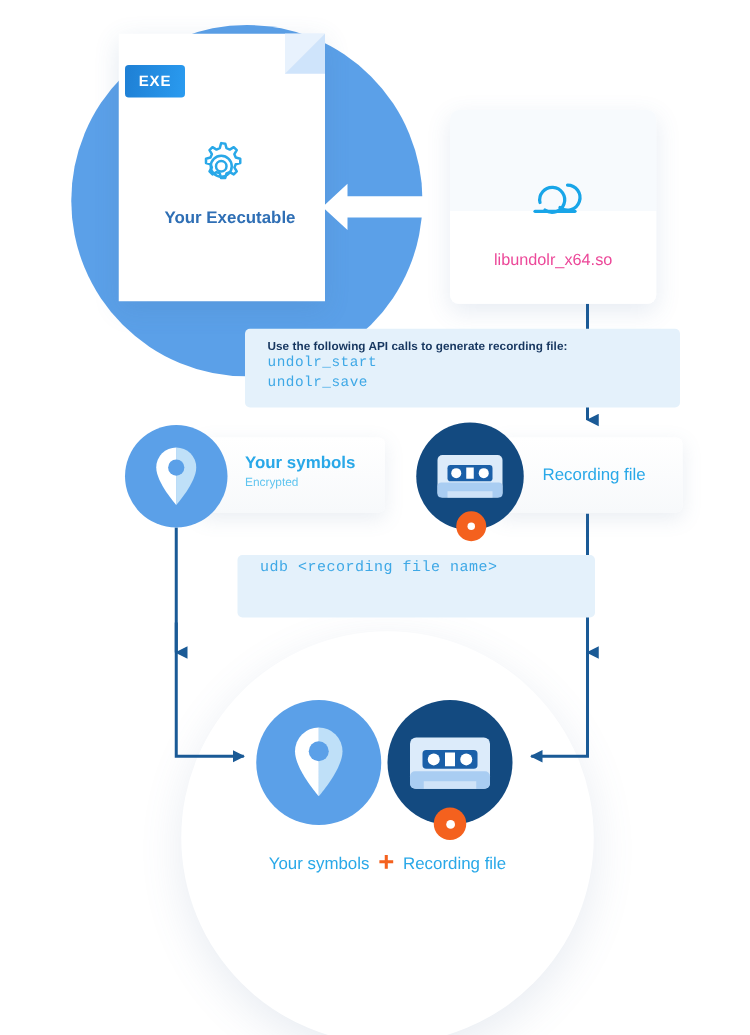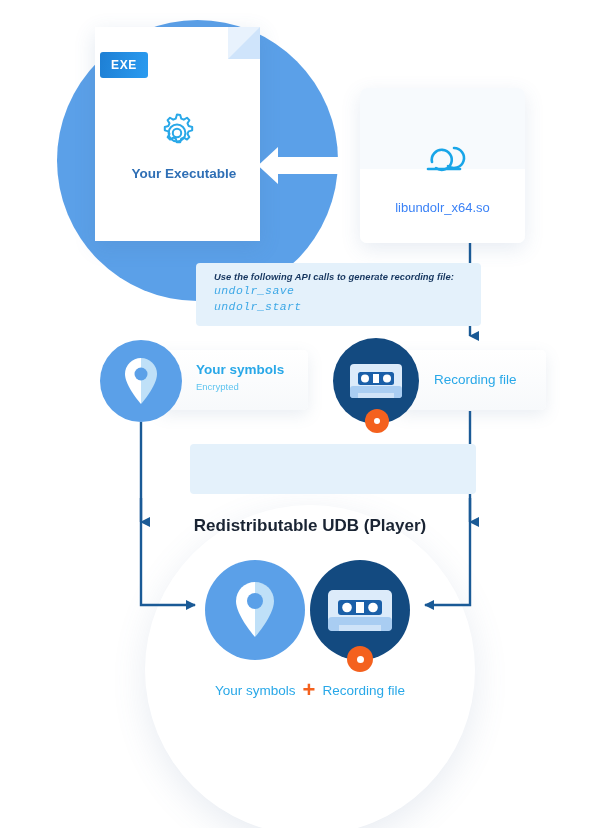--- a/index.html
+++ b/index.html
@@ -63,28 +63,28 @@
   
   .lib-card{
     position:absolute;left:360px;top:88px;width:165px;height:155px;
     background:linear-gradient(180deg,#f7fafd 0%,#f7fafd 52%,#ffffff 52%,#ffffff 100%);
     border-radius:7px;
     box-shadow:0 6px 20px rgba(70,110,160,.13);
   }
   .lib-icon{position:absolute;left:414px;top:140px;width:58px;height:34px;}
   .lib-label{
     position:absolute;left:360px;top:200px;width:165px;text-align:center;
-    color:#3b82f6;font-size:13px;font-weight:normal;
+    color:#ec4899;font-size:13px;font-weight:normal;
   }
 
   
   .code-panel{
     position:absolute;background:#e4f1fb;border-radius:4px;
   }
-  .code-panel.p1{left:196px;top:263px;width:285px;height:63px;font-style:italic;}
+  .code-panel.p1{left:196px;top:263px;width:348px;height:63px;}
   .code-panel.p2{left:190px;top:444px;width:286px;height:50px;}
   .code-title{
     color:#16365f;font-weight:bold;font-size:9.4px;letter-spacing:.05px;
     padding:8px 0 0 18px;line-height:1.25;
   }
   .code-line{
     font-family:"Liberation Mono", monospace;
     color:#3ea8e6;font-size:11.5px;letter-spacing:.4px;
     padding-left:18px;line-height:1.45;
   }
@@ -210,22 +210,22 @@
     <svg width="58" height="34" viewBox="0 0 58 34">
       <path d="M18,22 A10,10 0 1 1 22,28" fill="none" stroke="#18a5e8" stroke-width="2.6" stroke-linecap="round"></path>
       <path d="M40,8 A10,10 0 1 1 34,26" fill="none" stroke="#18a5e8" stroke-width="2.6" stroke-linecap="round"></path>
       <line x1="14" y1="29" x2="46" y2="29" stroke="#18a5e8" stroke-width="2.6" stroke-linecap="round"></line>
     </svg>
   </div>
   <div class="lib-label">libundolr_x64.so</div>
 
   <div class="code-panel p1">
     <div class="code-title">Use the following API calls  to generate recording file:</div>
+    <div class="code-line">undolr_start</div>
     <div class="code-line">undolr_save</div>
-    <div class="code-line">undolr_start</div>
   </div>
 
   <div class="sym-card"></div>
   <div class="sym-circle">
     <svg width="82" height="82" viewBox="0 0 82 82">
       <path d="M41,18 a16,16 0 0 1 16,16 c0,12 -16,30 -16,30 Z" fill="#bfe0f8"></path>
       <path d="M41,18 a16,16 0 0 0 -16,16 c0,12 16,30 16,30 Z" fill="#ffffff"></path>
       <circle cx="41" cy="34" r="6.5" fill="#5ba0e8"></circle>
     </svg>
   </div>
@@ -245,23 +245,23 @@
       <rect x="40" y="36" width="6" height="9" fill="#ffffff"></rect>
       <rect x="25" y="55" width="36" height="5" fill="#cfe3f8"></rect>
     </svg>
   </div>
   <div class="rec-dot">
       <i></i>
     </div>
   <div class="rec-text">Recording file</div>
 
   <div class="code-panel p2">
-  </div>
-
-  <div class="player-title">Redistributable UDB (Player)</div>
+    <div class="code-line">udb &lt;recording file name&gt;</div>
+  </div>
+
 
   <div class="p-sym-circle">
     <svg width="100" height="100" viewBox="0 0 100 100">
       <path d="M50,22 a19,19 0 0 1 19,19 c0,14.5 -19,36 -19,36 Z" fill="#bfe0f8"></path>
       <path d="M50,22 a19,19 0 0 0 -19,19 c0,14.5 19,36 19,36 Z" fill="#ffffff"></path>
       <circle cx="50" cy="41" r="8" fill="#5ba0e8"></circle>
     </svg>
   </div>
 
   <div class="p-rec-circle">

